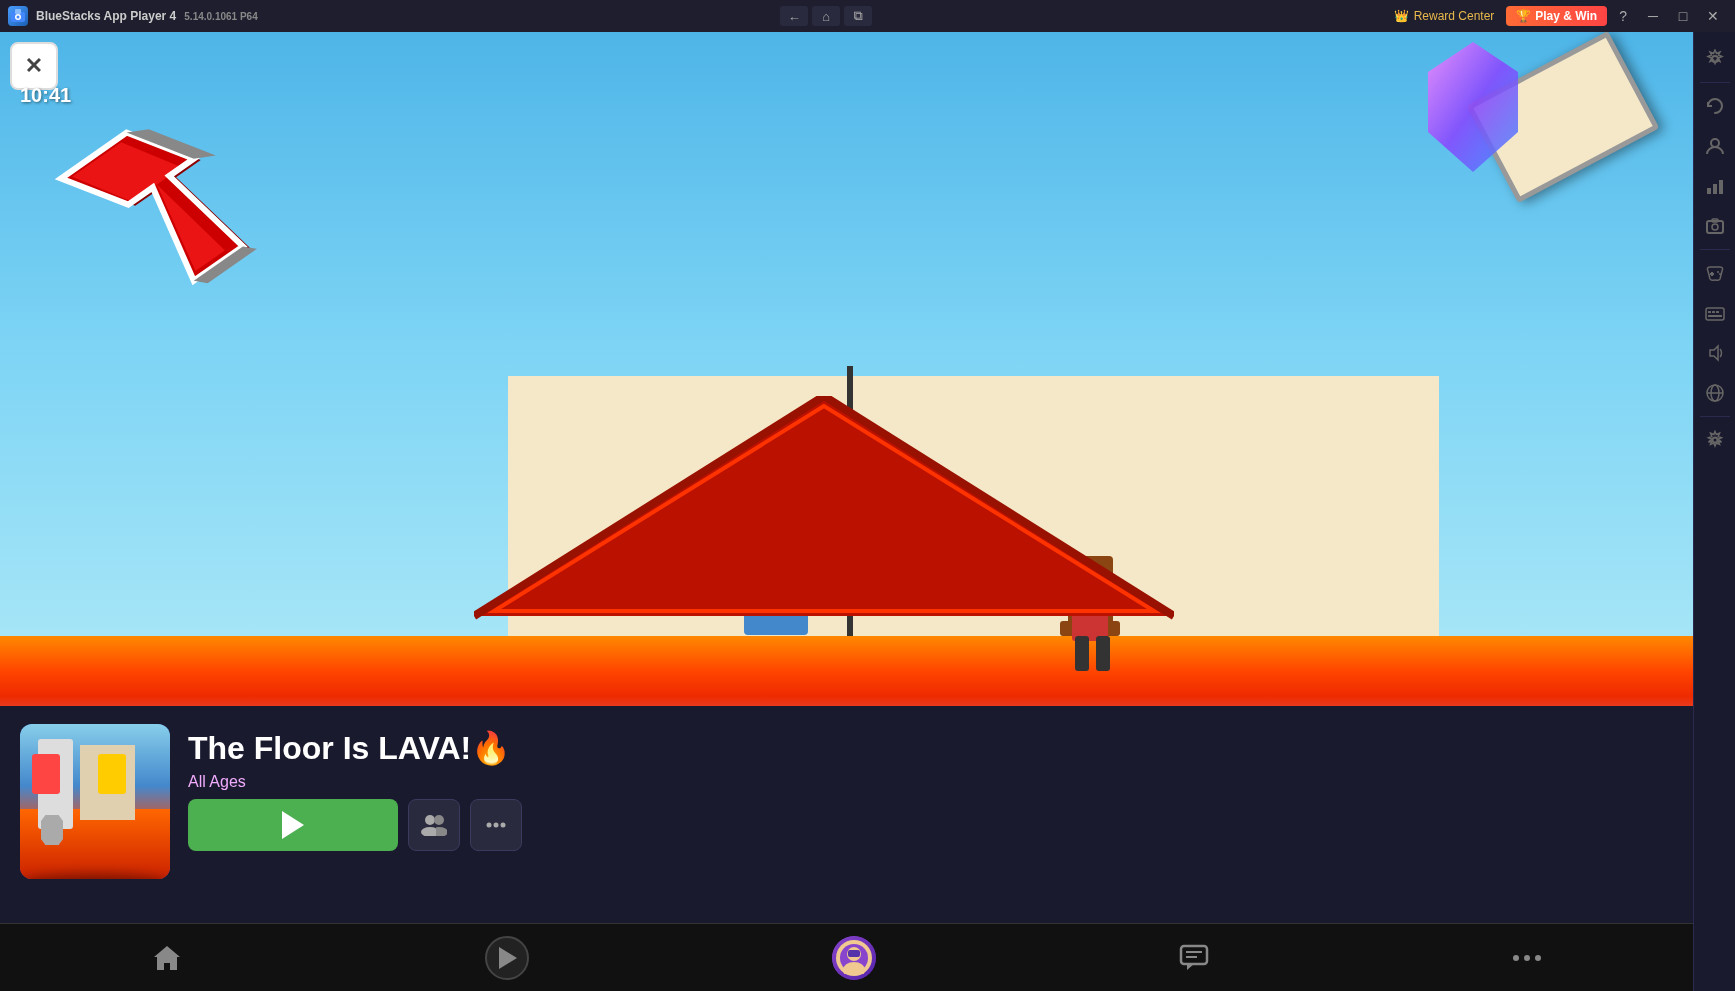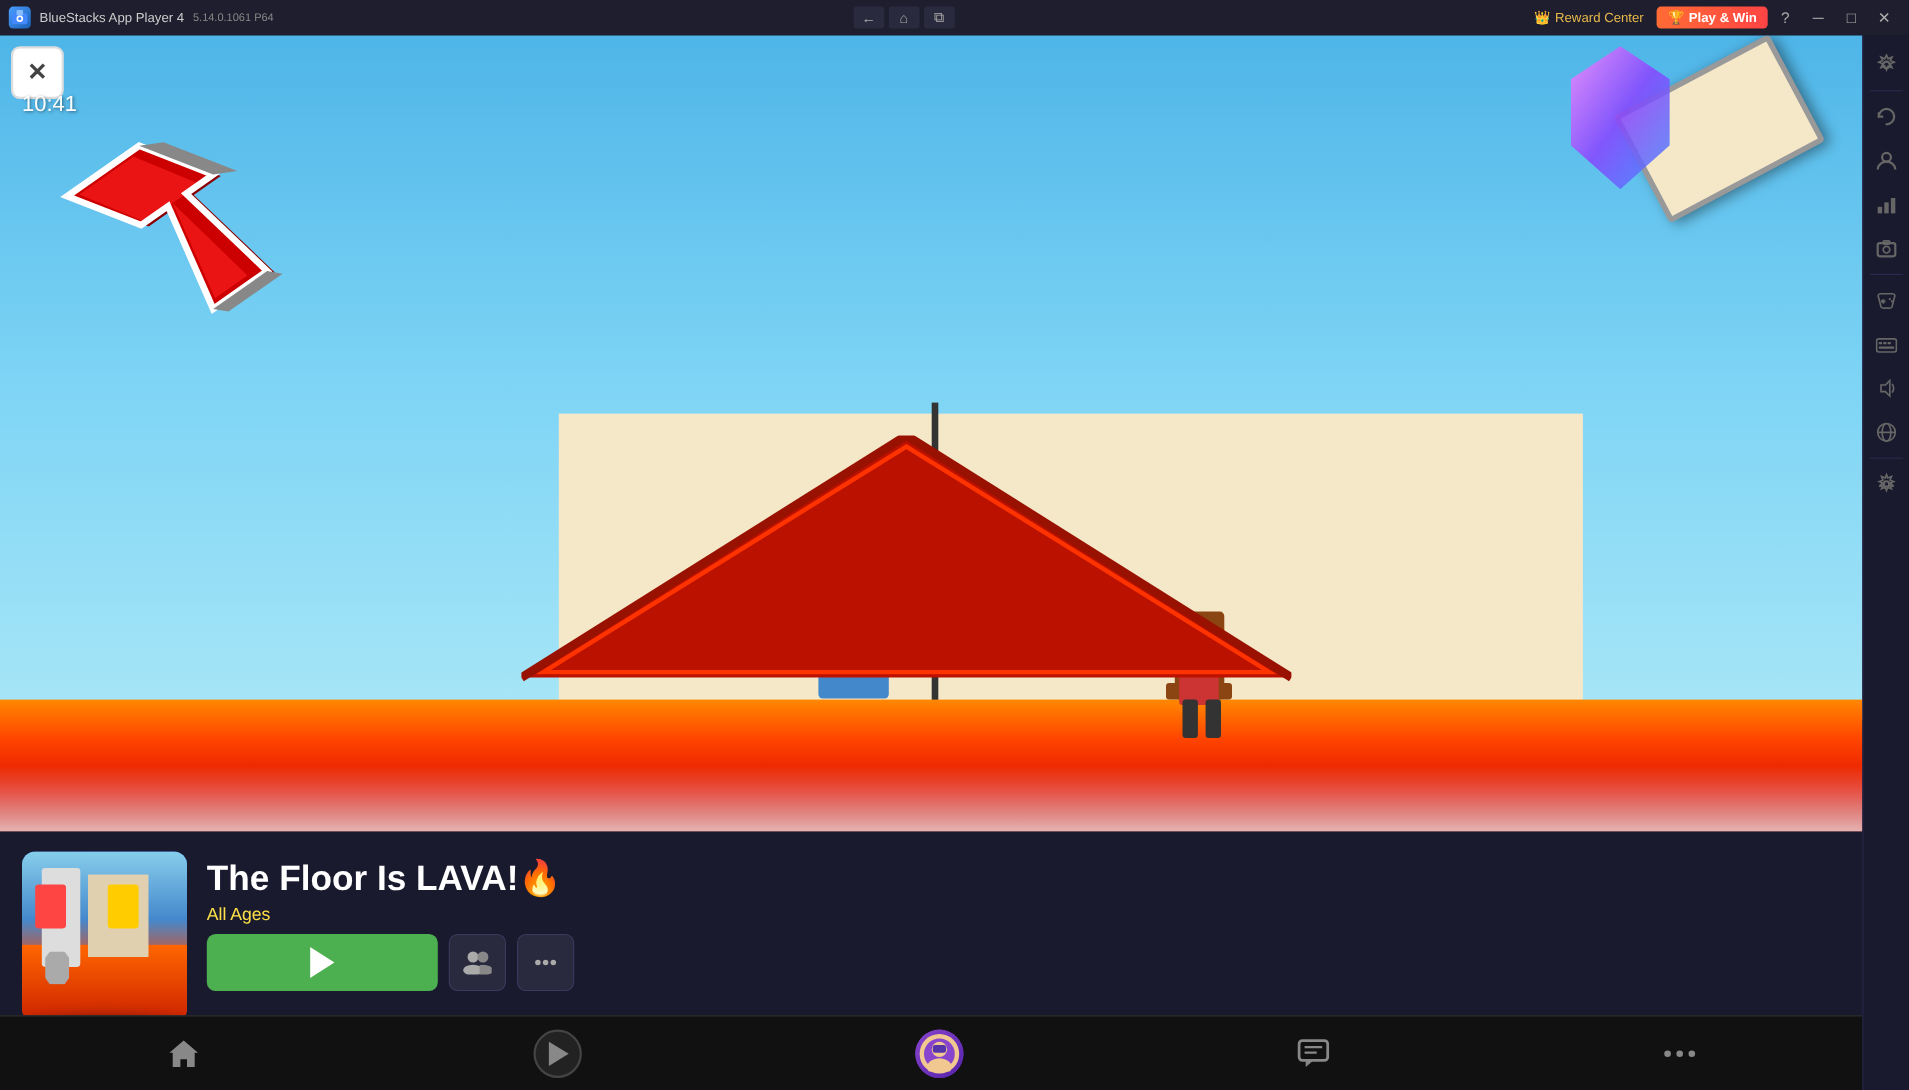--- a/index.html
+++ b/index.html
@@ -21,20 +21,21 @@
       align-items: center;
       justify-content: space-between;
       padding: 0 8px;
       position: relative;
       z-index: 100;
     }
     #titlebar-left {
       display: flex;
       align-items: center;
       gap: 8px;
+      font-weight: bold;
     }
     .titlebar-icon {
       width: 20px;
       height: 20px;
       background: linear-gradient(135deg, #4a9eff, #1a5fb4);
       border-radius: 4px;
       display: flex;
       align-items: center;
       justify-content: center;
       font-size: 11px;
@@ -200,32 +201,32 @@
       border: 2px solid #ddd;
     }
 
     
     #time-display {
       position: absolute;
       top: 52px;
       left: 20px;
       color: white;
       font-size: 20px;
-      font-weight: normal;
+      font-weight: bold;
       text-shadow: 1px 1px 3px rgba(0,0,0,0.5);
       z-index: 50;
     }
 
     
     #bottom-panel {
       position: absolute;
       bottom: 0;
       left: 0;
       width: 100%;
-      height: 235px;
+      height: 285px;
       background: #1a1a2e;
       z-index: 40;
     }
 
     
     #game-info {
       display: flex;
       align-items: flex-start;
       padding: 18px 20px 10px 20px;
       gap: 18px;
@@ -270,21 +271,21 @@
       padding-top: 5px;
     }
     #game-title {
       font-size: 32px;
       font-weight: 900;
       color: white;
       margin-bottom: 6px;
     }
     #game-age {
       font-size: 16px;
-      color: #fde047;
+      color: #f0abfc;
       margin-bottom: 8px;
     }
     #game-creator {
       display: flex;
       align-items: center;
       gap: 6px;
       font-size: 16px;
       color: #aaa;
       margin-bottom: 16px;
     }

